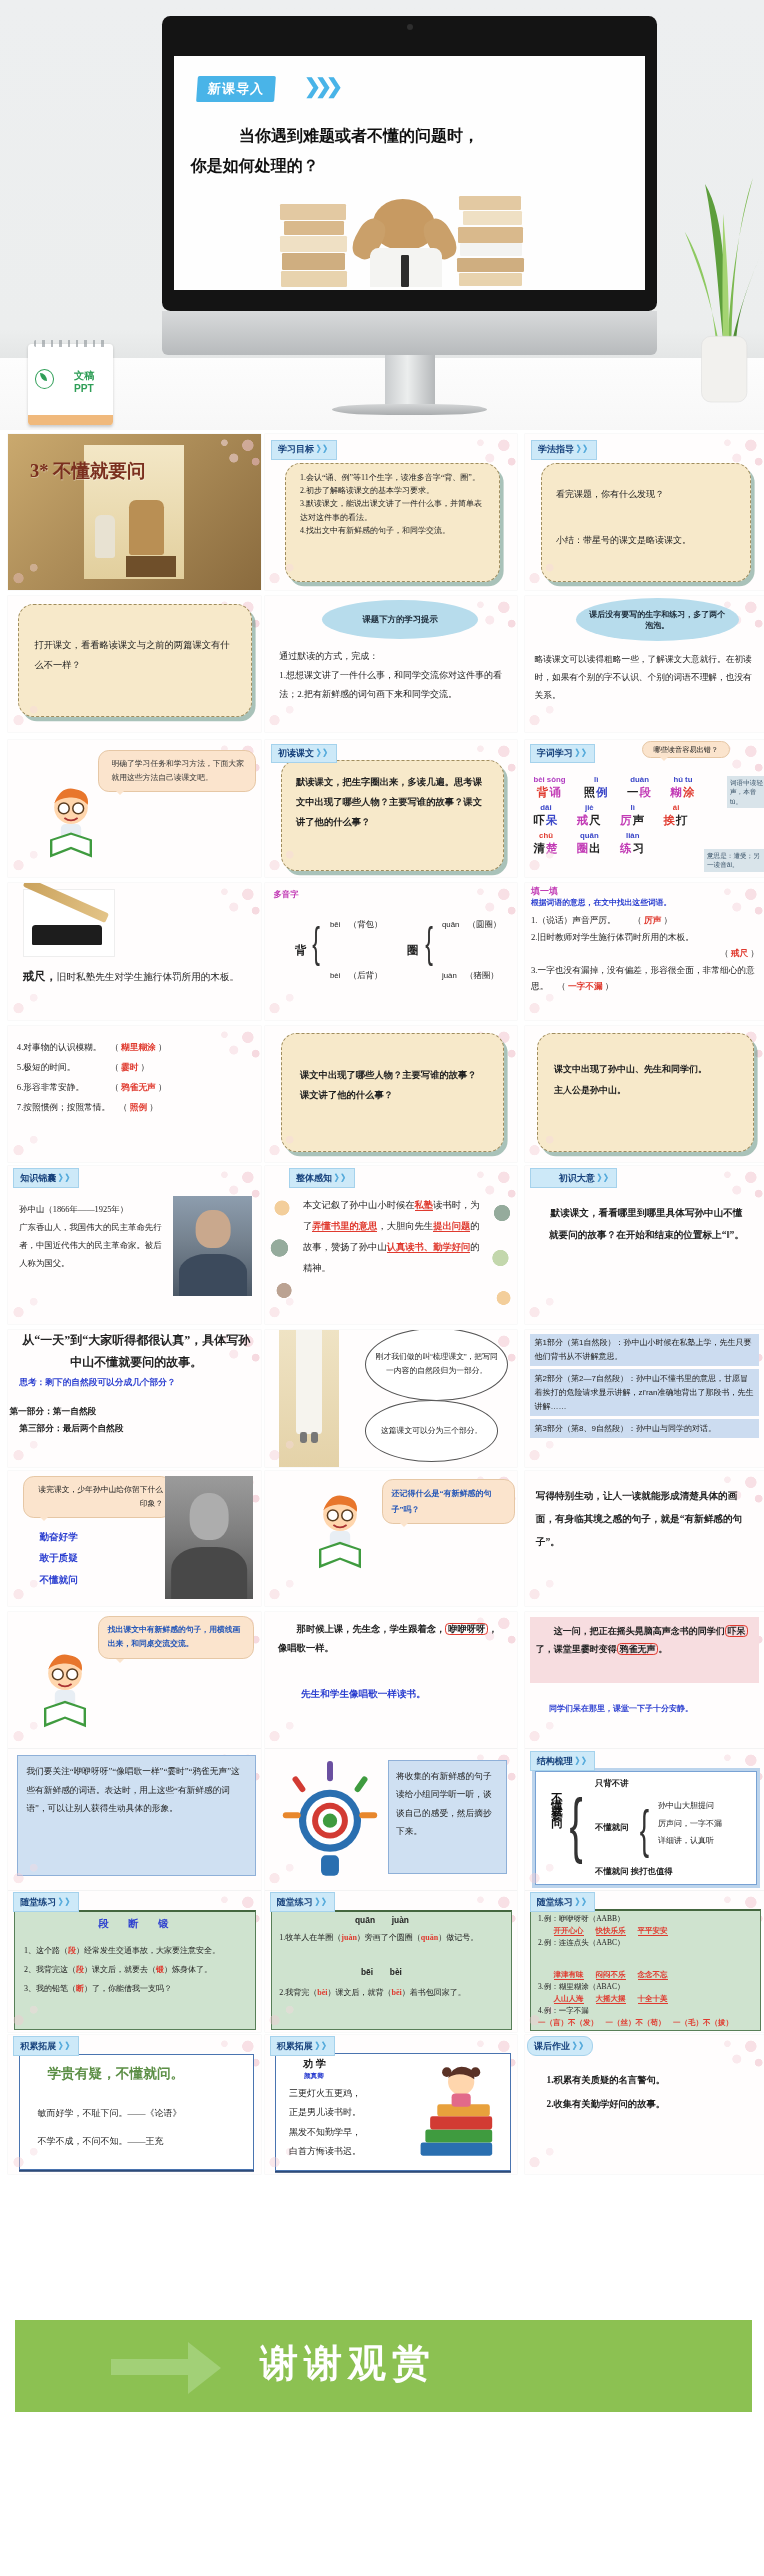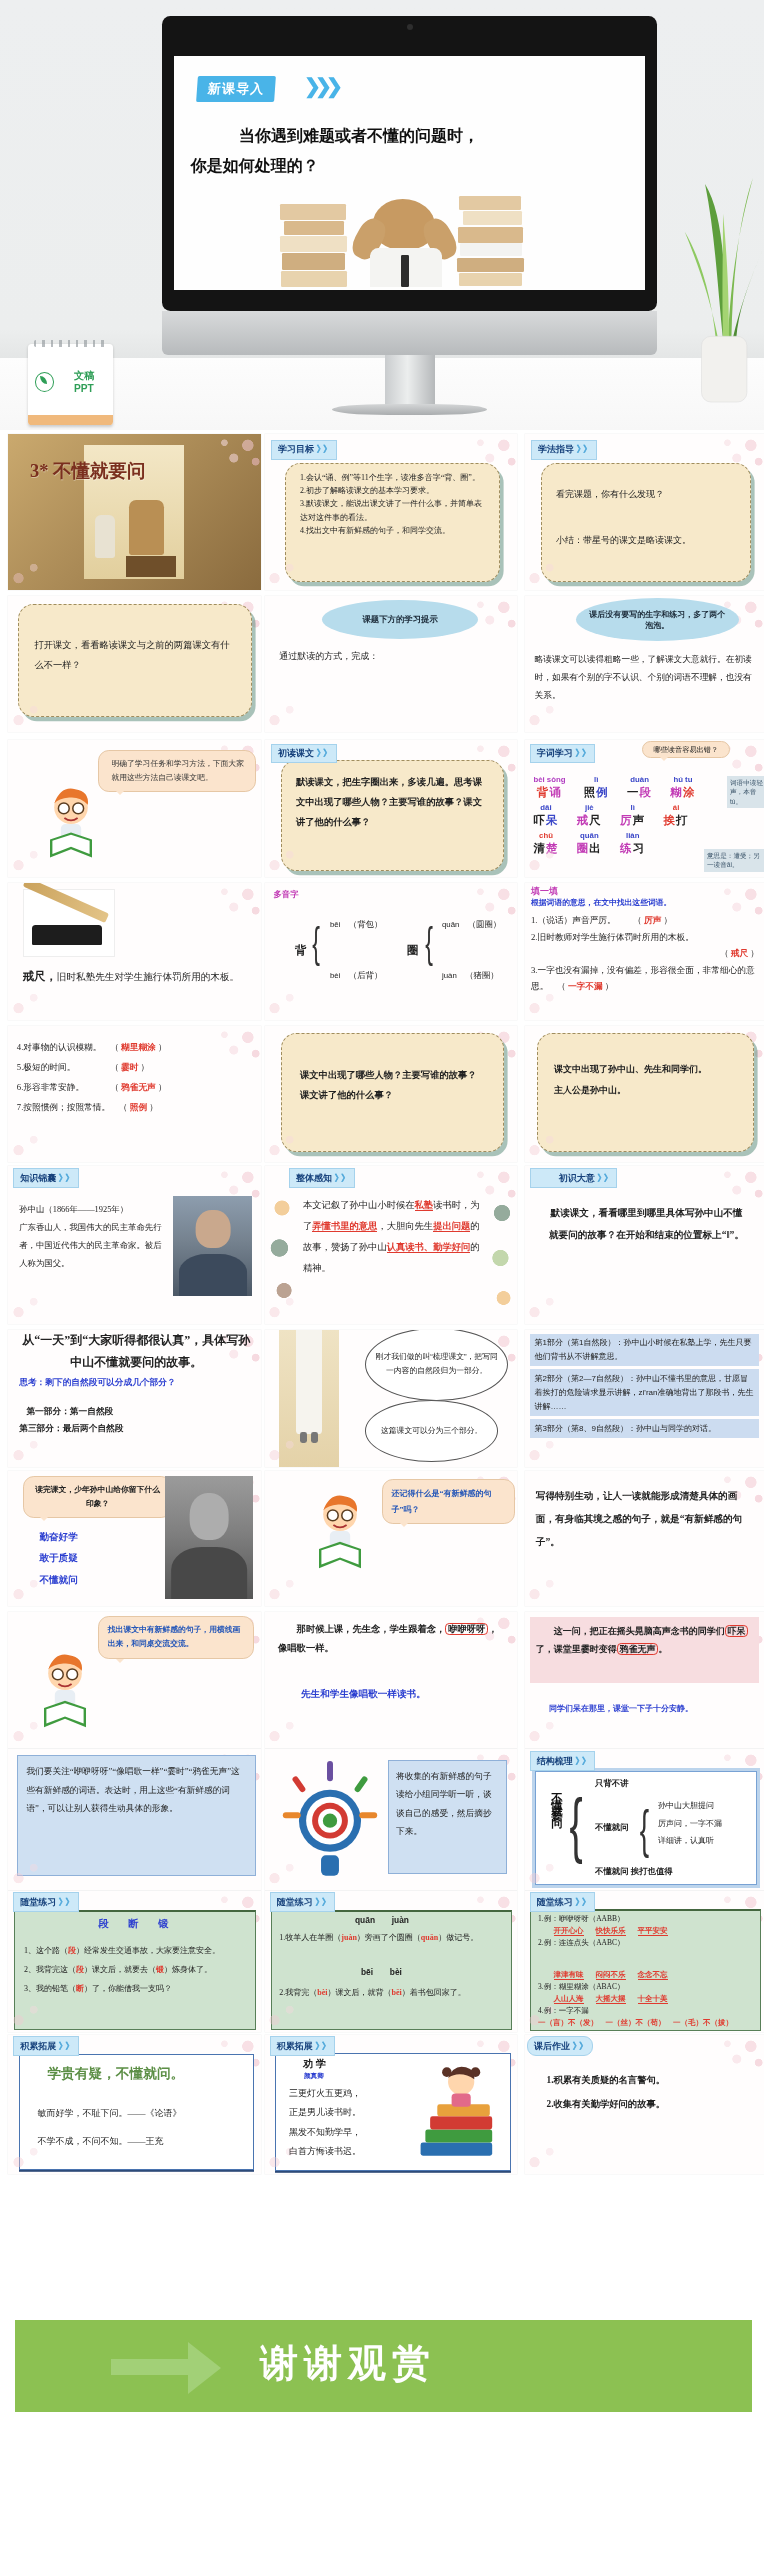--- a/index.html
+++ b/index.html
@@ -24,21 +24,21 @@
   .hero-chev{left:303px;top:76px;font-size:20.3px;color:#49b4e8;font-weight:bold;letter-spacing:-6px;}
   .hero-line{font-family:"Liberation Serif",serif;font-weight:bold;color:#101010;font-size:16px;}
   
   .bookstack div{position:absolute;border-radius:1.2px;}
   
   .calendar{left:27.5px;top:344px;width:85px;height:81px;background:#fff;border-radius:3.6px;
     box-shadow:0 1.2px 3px rgba(0,0,0,.18);}
   .cal-bottom{left:0;bottom:0;width:100%;height:9.6px;background:#f0b97c;border-radius:0 0 3.6px 3.6px;position:absolute;}
   .cal-rings{position:absolute;left:6px;top:-4.2px;width:72px;height:7.2px;
     background:repeating-linear-gradient(90deg,#9aa0a4 0 2.4px,transparent 2.4px 8.4px);border-radius:1.8px;opacity:.7;}
-  .cal-logo{position:absolute;left:7.2px;top:25px;display:flex;align-items:center;gap:20px;}
+  .cal-logo{position:absolute;left:7.2px;top:25px;display:flex;align-items:flex-start;gap:20px;}
   .leafmark{width:18px;height:18px;border-radius:50%;border:1.8px solid #2f9e57;position:relative;}
   .leafmark::after{content:'';position:absolute;left:4.2px;top:3px;width:7.2px;height:8.4px;background:#2f9e57;
     border-radius:0 100% 0 100%;}
   .cal-logo-text{font-size:10.2px;font-weight:bold;color:#333;}
   .cal-logo-text b{color:#2f9e57;}
   
   .plant{left:681px;top:160px;width:84px;height:251px;}
   
   .card{position:absolute;background:#fffdfd;box-shadow:0 0 0 0.6px rgba(0,0,0,.04);overflow:hidden;}
   .card::before{content:'';position:absolute;right:-3.6px;top:-3.6px;width:78px;height:51px;opacity:.55;pointer-events:none;
@@ -188,20 +188,21 @@
 
   <div class="card" style="left:8.4px;top:596px;width:253px;height:136px;">
     <div class="frame" style="left:9.6px;top:8.4px;width:232px;height:111px;"></div>
     <div class="abs kai" style="left:26px;top:39px;width:197px;font-size:9.3px;line-height:2.2;z-index:2;">打开课文，看看略读课文与之前的两篇课文有什么不一样？</div>
   </div>
 
   <div class="card" style="left:265px;top:596px;width:252px;height:136px;">
     <div class="ellip" style="left:57px;top:3.6px;width:137px;height:39px;font-size:8.4px;padding:0 9.6px;">课题下方的学习提示</div>
     <div class="abs kai" style="left:14.3px;top:51px;width:225px;font-size:9px;line-height:2.1;">
       <div>通过默读的方式，完成：</div>
+      <div>1.想想课文讲了一件什么事，和同学交流你对这件事的看法；2.把有新鲜感的词句画下来和同学交流。</div>
     </div>
   </div>
 
   <div class="card" style="left:525px;top:596px;width:239px;height:136px;">
     <div class="ellip" style="left:51px;top:2.4px;width:141px;height:43px;font-size:8px;padding:0 10.8px;">课后没有要写的生字和练习，多了两个泡泡。</div>
     <div class="abs kai" style="left:9.6px;top:55px;width:222px;font-size:8.7px;line-height:2.05;">略读课文可以读得粗略一些，了解课文大意就行。在初读时，如果有个别的字不认识、个别的词语不理解，也没有关系。</div>
   </div>
 
   <div class="card" style="left:8.4px;top:740px;width:253px;height:137px;">
     <div class="obub" style="left:90px;top:9.6px;width:135px;font-size:7.8px;line-height:1.8;color:#333;padding-left:12px;">明确了学习任务和学习方法，下面大家就用这些方法自己读课文吧。</div>
@@ -347,21 +348,21 @@
     <div class="badge" style="left:4.8px;top:2.4px;padding-left:28px;">
         <span>初识大意</span>
         <span class="chev">》》</span>
       </div>
     <div class="abs kai" style="left:23px;top:36px;width:197px;font-size:9.6px;line-height:2.3;font-weight:bold;text-align:center;">默读课文，看看哪里到哪里具体写孙中山不懂就要问的故事？在开始和结束的位置标上“‖”。</div>
   </div>
 
   <div class="card" style="left:8.4px;top:1330px;width:253px;height:137px;">
     <div class="abs kai" style="left:10.8px;top:0;width:234px;font-size:12px;line-height:1.8;font-weight:bold;text-align:center;">从“一天”到“大家听得都很认真”，具体写孙中山不懂就要问的故事。</div>
     <div class="abs blue" style="left:10.8px;top:47px;width:234px;font-size:8.7px;">思考：剩下的自然段可以分成几个部分？</div>
-    <div class="abs kai" style="left:18px;top:76px;width:234px;font-size:8.7px;font-weight:bold;">第一部分：第一自然段</div>
+    <div class="abs kai" style="left:1px;top:76px;width:234px;font-size:8.7px;font-weight:bold;">第一部分：第一自然段</div>
     <div class="abs kai" style="left:10.8px;top:93px;width:234px;font-size:8.7px;font-weight:bold;">第三部分：最后两个自然段</div>
   </div>
 
   <div class="card" style="left:265px;top:1330px;width:252px;height:137px;">
     <div class="abs" style="left:14.3px;top:0;width:60px;height:137px;background:linear-gradient(180deg,#efe3c4,#e4d2a8);">
       <div class="abs" style="left:16.7px;top:-15.5px;width:26px;height:119px;background:#f6f4ee;border-radius:12px 12px 3.6px 3.6px;"></div>
       <div class="abs" style="left:20.3px;top:102px;width:7.2px;height:10.8px;background:#777;border-radius:2.4px;"></div>
       <div class="abs" style="left:32px;top:102px;width:7.2px;height:10.8px;background:#777;border-radius:2.4px;"></div>
     </div>
     <div class="wbub" style="left:100px;top:-2.4px;width:127px;height:62px;font-size:7.8px;line-height:1.8;">刚才我们做的叫“梳理课文”，把写同一内容的自然段归为一部分。</div>
@@ -370,21 +371,21 @@
 
   <div class="card" style="left:525px;top:1330px;width:239px;height:137px;">
     <div class="abs" style="left:4.8px;top:3.6px;width:229px;font-size:8px;">
       <div class="bpar">第1部分（第1自然段）：孙中山小时候在私塾上学，先生只要他们背书从不讲解意思。</div>
       <div class="bpar">第2部分（第2—7自然段）：孙中山不懂书里的意思，甘愿冒着挨打的危险请求显示讲解，zi'ran准确地背出了那段书，先生讲解……</div>
       <div class="bpar">第3部分（第8、9自然段）：孙中山与同学的对话。</div>
     </div>
   </div>
 
   <div class="card" style="left:8.4px;top:1471px;width:253px;height:135px;">
-    <div class="obub" style="left:14.3px;top:4.8px;width:131px;font-size:7.8px;text-align:center;line-height:1.8;font-weight:bold;">读完课文，少年孙中山给你留下什么印象？</div>
+    <div class="obub" style="left:14.3px;top:4.8px;width:131px;font-size:7.8px;text-align:right;line-height:1.8;">读完课文，少年孙中山给你留下什么印象？</div>
     <div class="abs" style="left:31px;top:60px;">
       <div class="tagword">勤奋好学</div>
       <div class="tagword">敢于质疑</div>
       <div class="tagword">不懂就问</div>
     </div>
     <div class="portrait bw" style="left:157px;top:4.8px;width:88px;height:123px;">
         <div class="head"></div>
         <div class="suit"></div>
       </div>
   </div>

